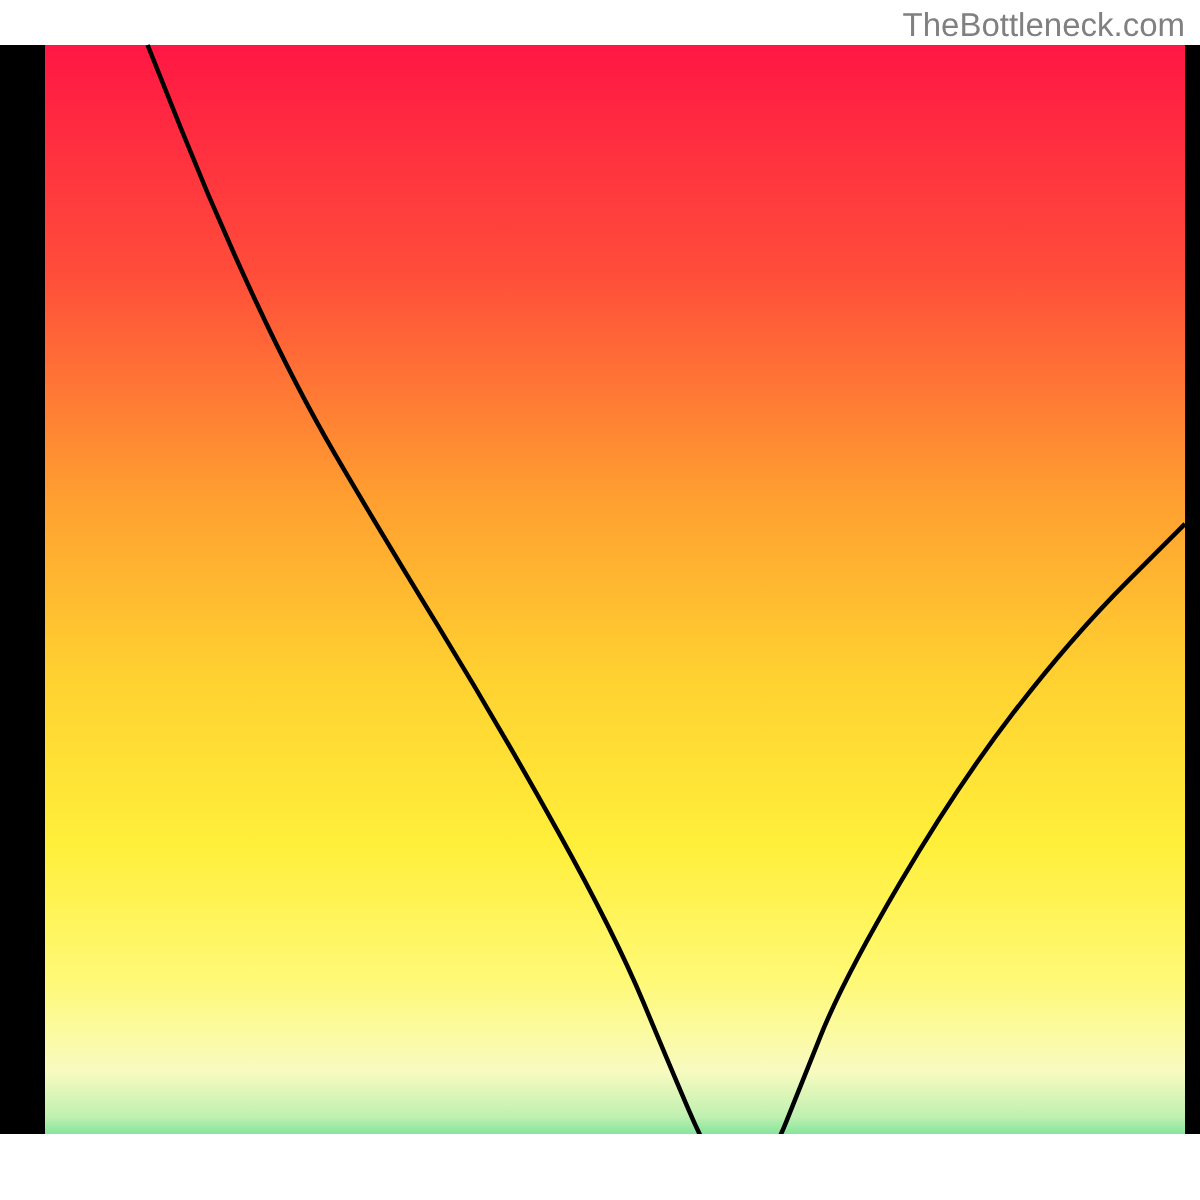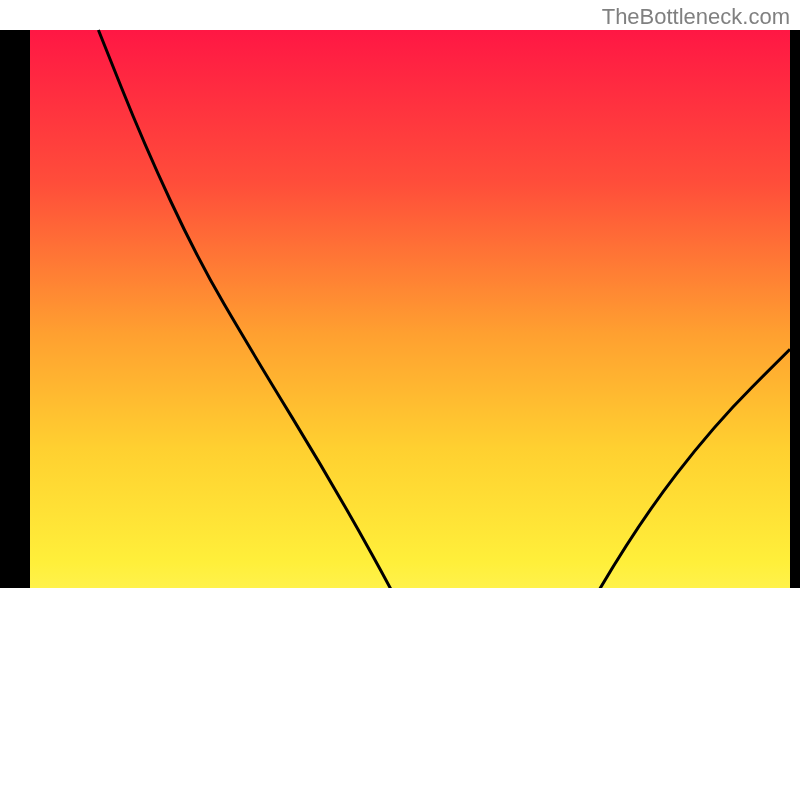--- a/index.html
+++ b/index.html
@@ -3,21 +3,21 @@
 <meta charset="utf-8">
 <style>
   body {
     margin: 0;
     padding: 0;
     background: #ffffff;
     font-family: Arial, sans-serif;
   }
   .chart-container {
     width: 800px;
-    height: 588px;
+    height: 756px;
     position: relative;
   }
   .watermark {
     position: absolute;
     top: 4px;
     right: 10px;
     font-size: 22px;
     color: #808080;
     font-family: Arial, sans-serif;
     z-index: 10;

